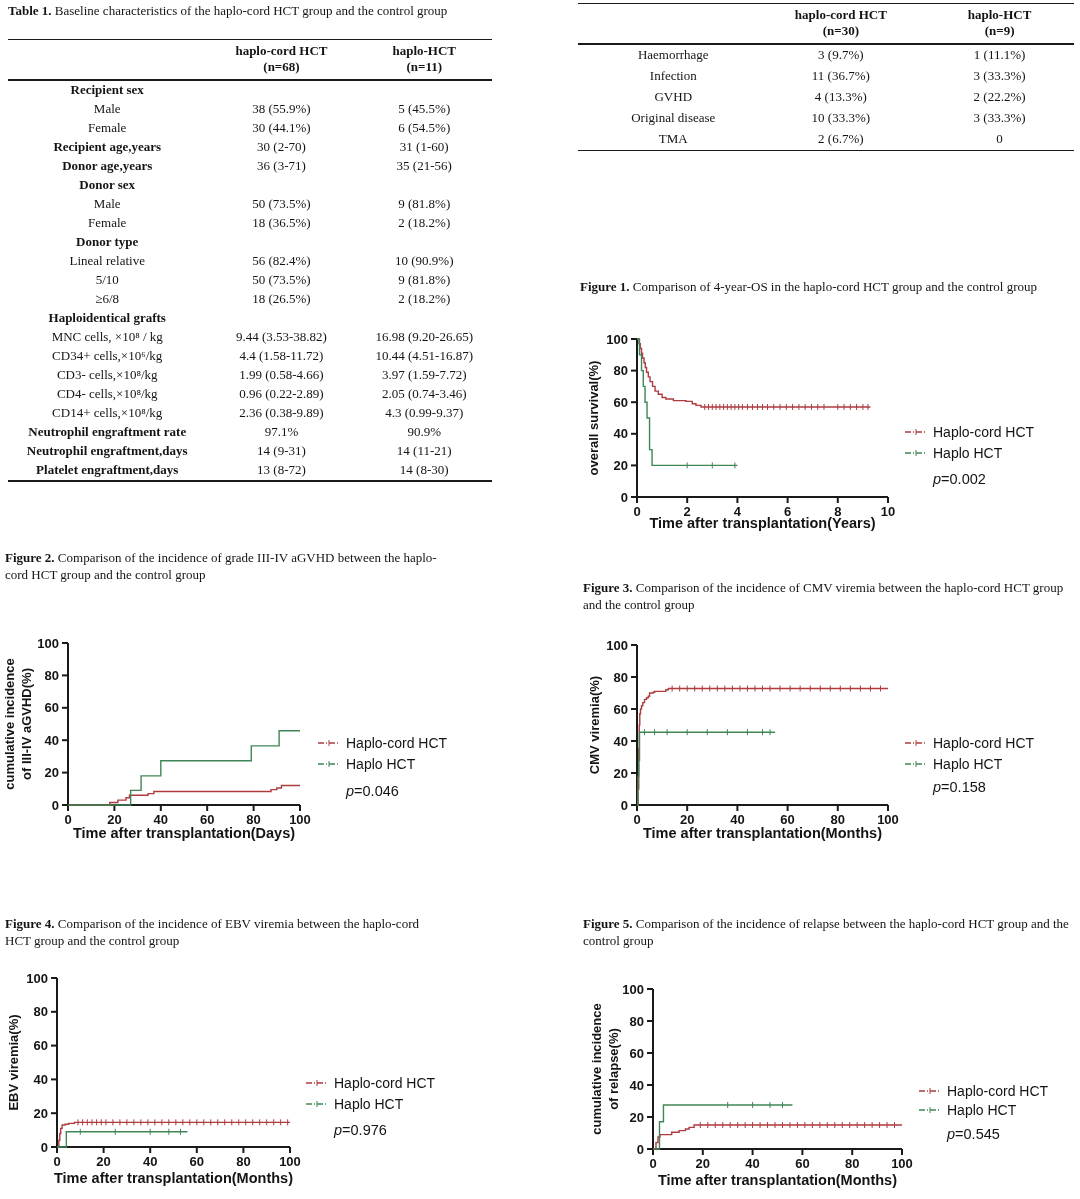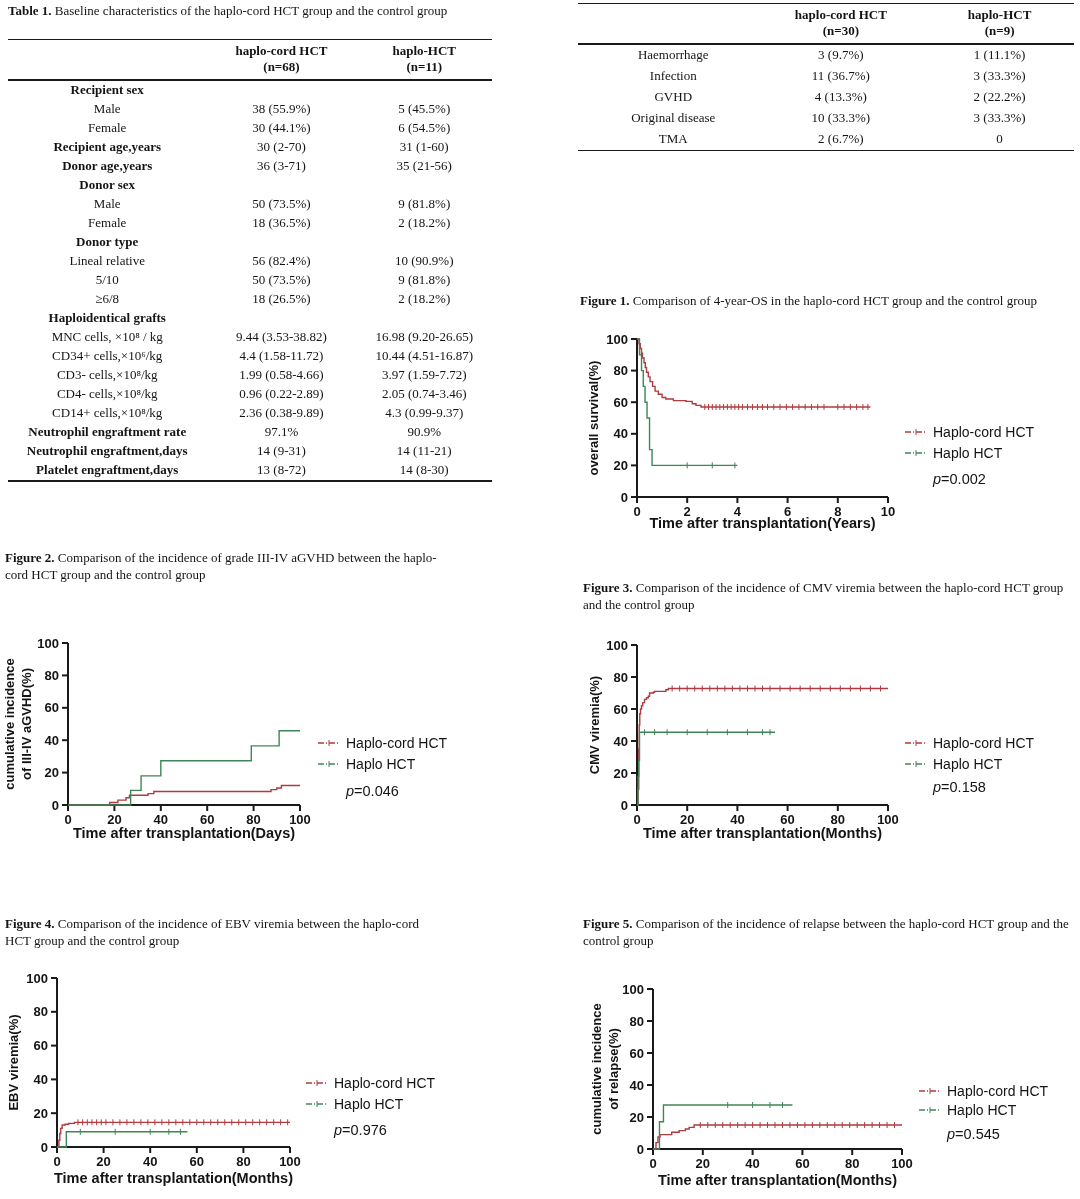--- a/index.html
+++ b/index.html
@@ -205,21 +205,21 @@
             <tr>
               <td class="lbl">TMA</td>
               <td class="val">2 (6.7%)</td>
               <td class="val">0</td>
             </tr>
           </tbody>
         </table>
       </div>
   </div>
 
-  <div class="abs caption" style="left:580px;top:292px;width:500px;white-space:nowrap"><b>Figure 1.</b><span> Comparison of 4-year-OS in the haplo-cord HCT group and the control group</span></div>
+  <div class="abs caption" style="left:580px;top:278px;width:500px;white-space:nowrap"><b>Figure 1.</b><span> Comparison of 4-year-OS in the haplo-cord HCT group and the control group</span></div>
   <div class="abs" style="left:575px;top:316px"><svg width="505" height="228">
         <line x1="62" y1="181" x2="62" y2="23" stroke="#1a1a1a" stroke-width="2"></line>
         <line x1="62" y1="181" x2="313" y2="181" stroke="#1a1a1a" stroke-width="2"></line>
         <line x1="56" y1="181" x2="62" y2="181" stroke="#1a1a1a" stroke-width="2"></line>
         <text x="53" y="185.5" text-anchor="end" class="tick">0</text>
         <line x1="56" y1="149.4" x2="62" y2="149.4" stroke="#1a1a1a" stroke-width="2"></line>
         <text x="53" y="153.9" text-anchor="end" class="tick">20</text>
         <line x1="56" y1="117.8" x2="62" y2="117.8" stroke="#1a1a1a" stroke-width="2"></line>
         <text x="53" y="122.3" text-anchor="end" class="tick">40</text>
         <line x1="56" y1="86.2" x2="62" y2="86.2" stroke="#1a1a1a" stroke-width="2"></line>

